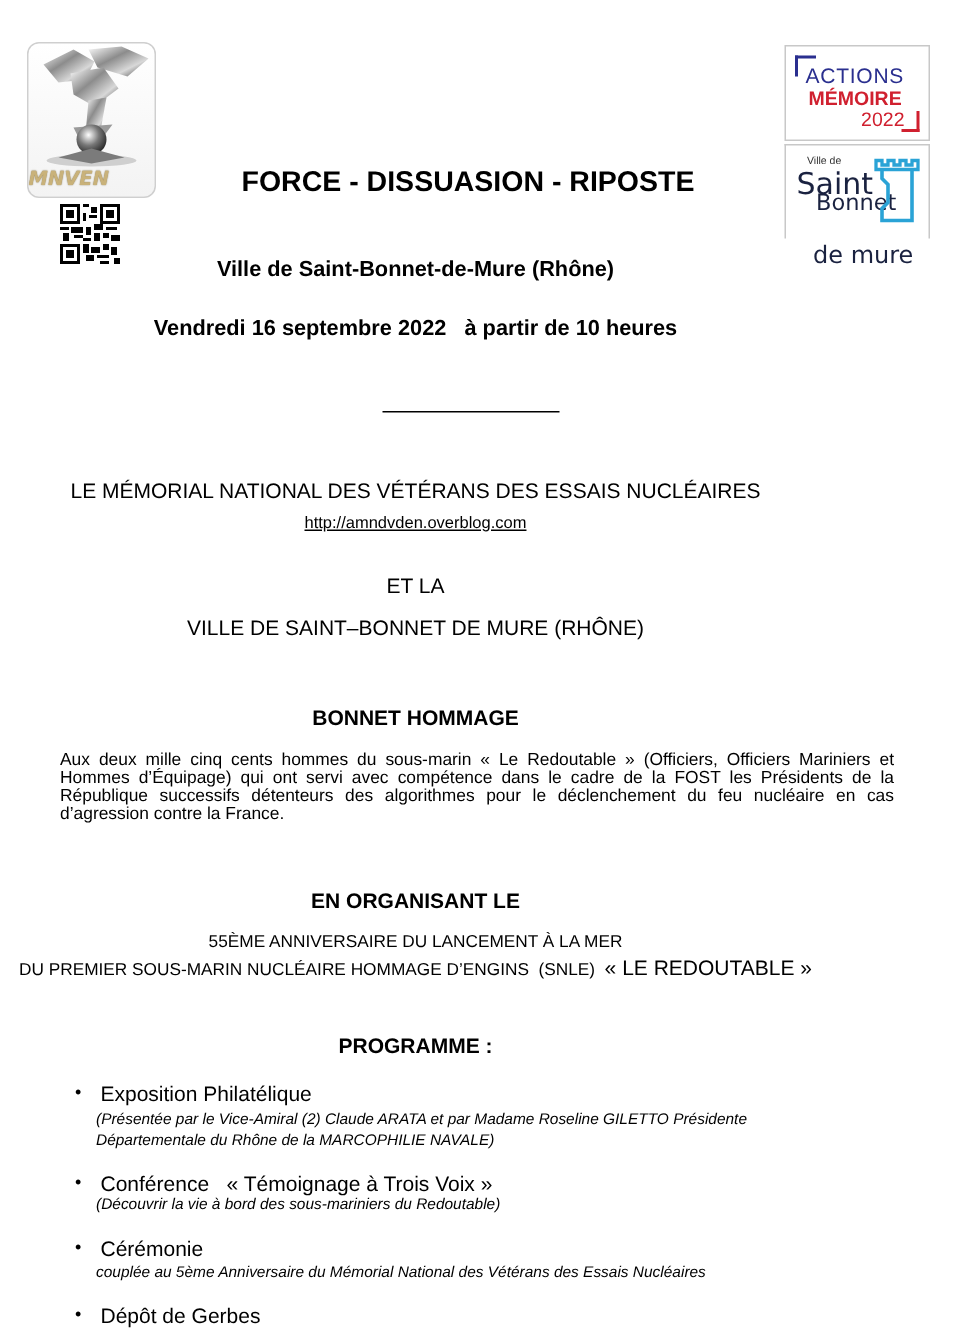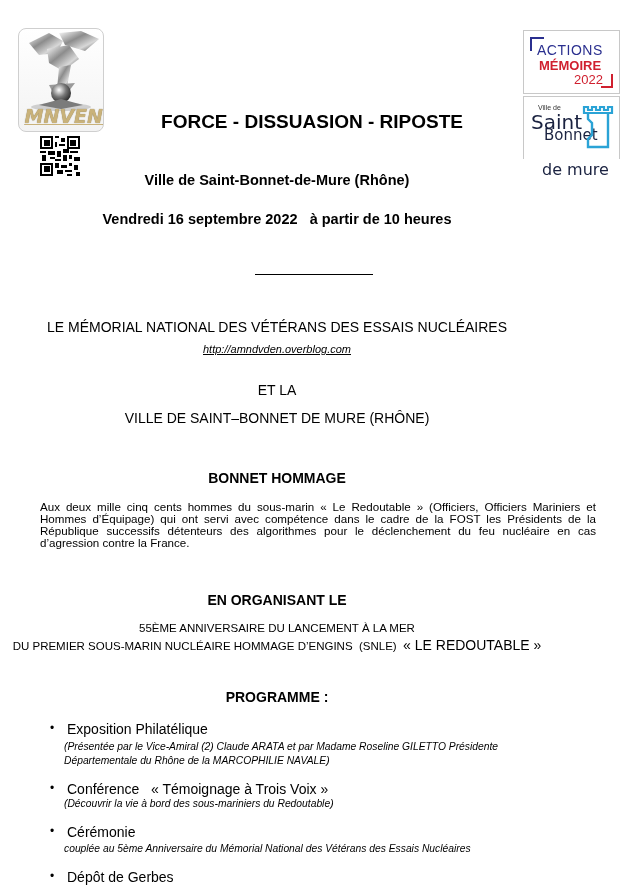--- a/index.html
+++ b/index.html
@@ -5,23 +5,23 @@
     html, body { margin: 0; padding: 0; background: #ffffff; }
     body { width: 638px; height: 889px; position: relative; overflow: hidden;
       font-family: "Liberation Sans", sans-serif; color: #000; }
     .abs { position: absolute; }
     .center { position: absolute; left: 0; width: 554px; text-align: center; }
 
     
     .mnven-logo { left: 18px; top: 28px; width: 84px; height: 102px; border: 1px solid #cfcfcf; border-radius: 8px;
       background: linear-gradient(180deg, #ffffff 0%, #f3f3f3 100%); overflow: hidden; }
     .mnven-logo svg { position: absolute; left: 0; top: 0; }
-    .mnven-text { position: absolute; left: 0; bottom: 4px; width: 84px; text-align: right;
-      font-family: "DejaVu Sans", sans-serif; font-weight: bold; font-style: italic; font-size: 19px;
-      color: #c9b27a; letter-spacing: 0px; text-shadow: 0 0 1px #7a6a40; text-decoration: underline; }
+    .mnven-text { position: absolute; left: 0; bottom: 4px; width: 84px; text-align: left;
+      font-family: "DejaVu Sans", sans-serif; font-weight: bold; font-style: italic; font-size: 13px;
+      color: #c9b27a; letter-spacing: 0px; text-shadow: 0 0 1px #7a6a40; }
     .qr { left: 40px; top: 136px; width: 40px; height: 40px; }
 
     
     .actions-logo { left: 523px; top: 30px; width: 95px; height: 62px; border: 1px solid #c8c8c8; background: #fff; }
     .actions-logo .corner-tl { position: absolute; left: 6px; top: 6px; width: 12px; height: 12px;
       border-left: 2px solid #2a2f8f; border-top: 2px solid #2a2f8f; }
     .actions-logo .corner-br { position: absolute; right: 6px; bottom: 5px; width: 10px; height: 12px;
       border-right: 2px solid #d0202f; border-bottom: 2px solid #d0202f; }
     .actions-logo .l1 { position: absolute; left: 13px; top: 11px; font-size: 14px; color: #2a2f8f; letter-spacing: 0.5px; }
     .actions-logo .l2 { position: absolute; left: 15px; top: 27px; font-size: 13px; font-weight: bold; color: #d0202f; }
@@ -34,21 +34,21 @@
     .sbm-logo .s3 { position: absolute; left: 18px; top: 44px; font-size: 16px; color: #1a2240; font-family: "DejaVu Sans", sans-serif; margin-top: 19px; }
     .sbm-logo svg { position: absolute; left: 58px; top: 8px; }
 
     
     .title { top: 111px; font-size: 19px; font-weight: bold; left: 0; width: 624px; }
     .city { top: 172px; font-size: 14.5px; font-weight: bold; }
     .date { top: 211px; font-size: 14.5px; font-weight: bold; }
     .divider { left: 255px; top: 274px; width: 118px; height: 0; border-top: 1px solid #000; }
     .memorial { top: 319px; font-size: 14px; }
     .link { top: 343px; font-size: 11px; }
-    .link a { color: #000; text-decoration: underline; font-style: italic; }
+    .link a { color: #000; text-decoration: underline; }
     .etla { top: 382px; font-size: 14px; }
     .ville-up { top: 410px; font-size: 14px; }
     .rendent { top: 470px; font-size: 14px; font-weight: bold; }
     .para { left: 40px; top: 501px; width: 556px; font-size: 11.6px; line-height: 12px; text-align: justify; }
     .organisant { top: 592px; font-size: 14px; font-weight: bold; }
     .anniv1 { top: 622px; font-size: 11.5px; }
     .anniv2 { top: 637px; font-size: 11.5px; }
     .anniv2 .big { font-size: 14px; }
     .programme { top: 689px; font-size: 14px; font-weight: bold; }
 

